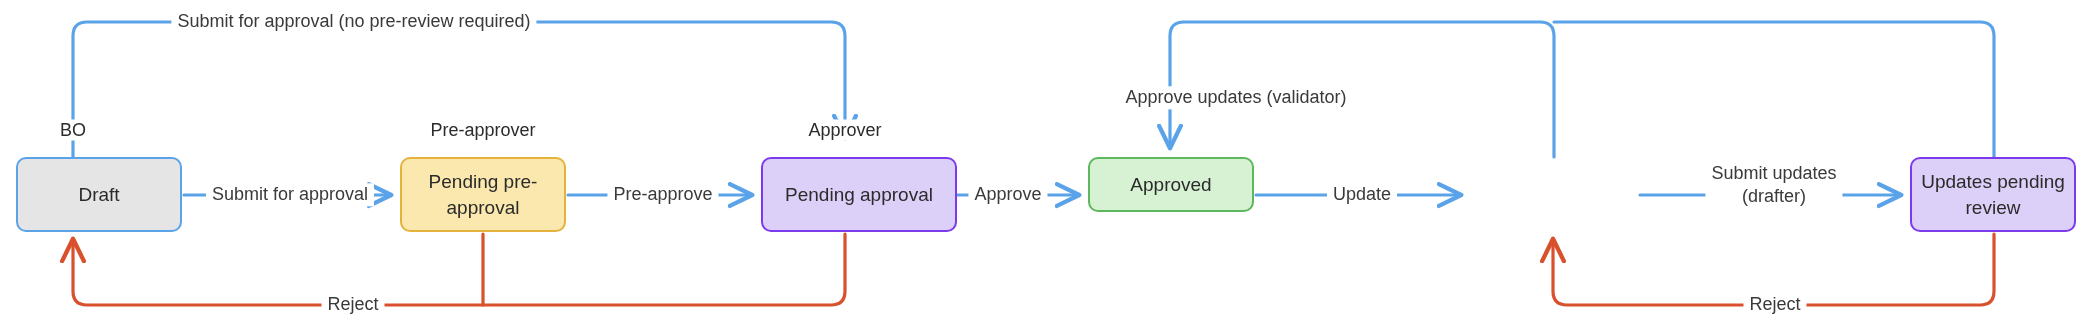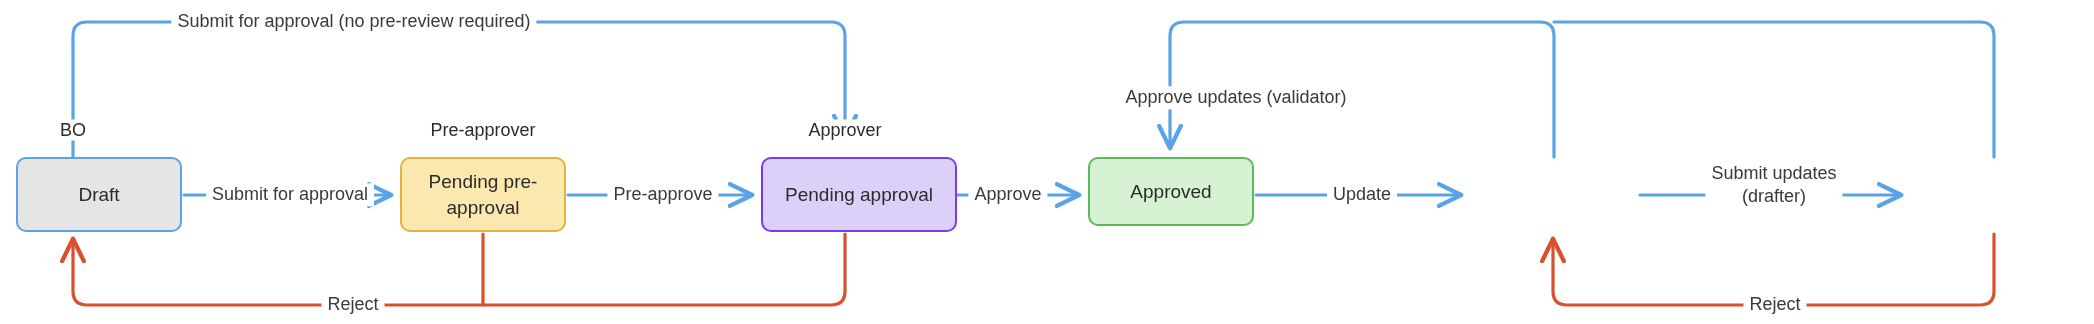--- a/index.html
+++ b/index.html
@@ -93,25 +93,29 @@
 
   <div class="node" style="left:400px;top:157px;width:166px;height:75px;background:#fbe8ae;border-color:#e5b23c;">
     <span>Pending pre-
 approval</span>
   </div>
 
   <div class="node" style="left:761px;top:157px;width:196px;height:75px;background:#ddd0f8;border-color:#7c3aed;">
     <span>Pending approval</span>
   </div>
 
-  <div class="node" style="left:1088px;top:157px;width:166px;height:69px;background:#d6f2d3;border-color:#5cb85c;">
+  <div class="node" style="left:1088px;top:157px;width:166px;height:55px;background:#d6f2d3;border-color:#5cb85c;">
     <span>Approved</span>
   </div>
 
 
+  <div class="node" style="left:1910px;top:157px;width:166px;height:75px;background:#ddd0f8;border-color:#7c3aed;">
+    <span>Updates pending
+review</span>
+  </div>
 
   <div class="role-label" style="left:73px;top:130px;">BO</div>
   <div class="role-label" style="left:483px;top:130px;">Pre-approver</div>
   <div class="role-label" style="left:845px;top:130px;">Approver</div>
 
   <div class="edge-label" style="left:354px;top:22px;">Submit for approval (no pre-review required)</div>
   <div class="edge-label" style="left:1236px;top:98px;">Approve updates (validator)</div>
   <div class="edge-label" style="left:290px;top:195px;">Submit for approval</div>
   <div class="edge-label" style="left:663px;top:195px;">Pre-approve</div>
   <div class="edge-label" style="left:1008px;top:195px;">Approve</div>

